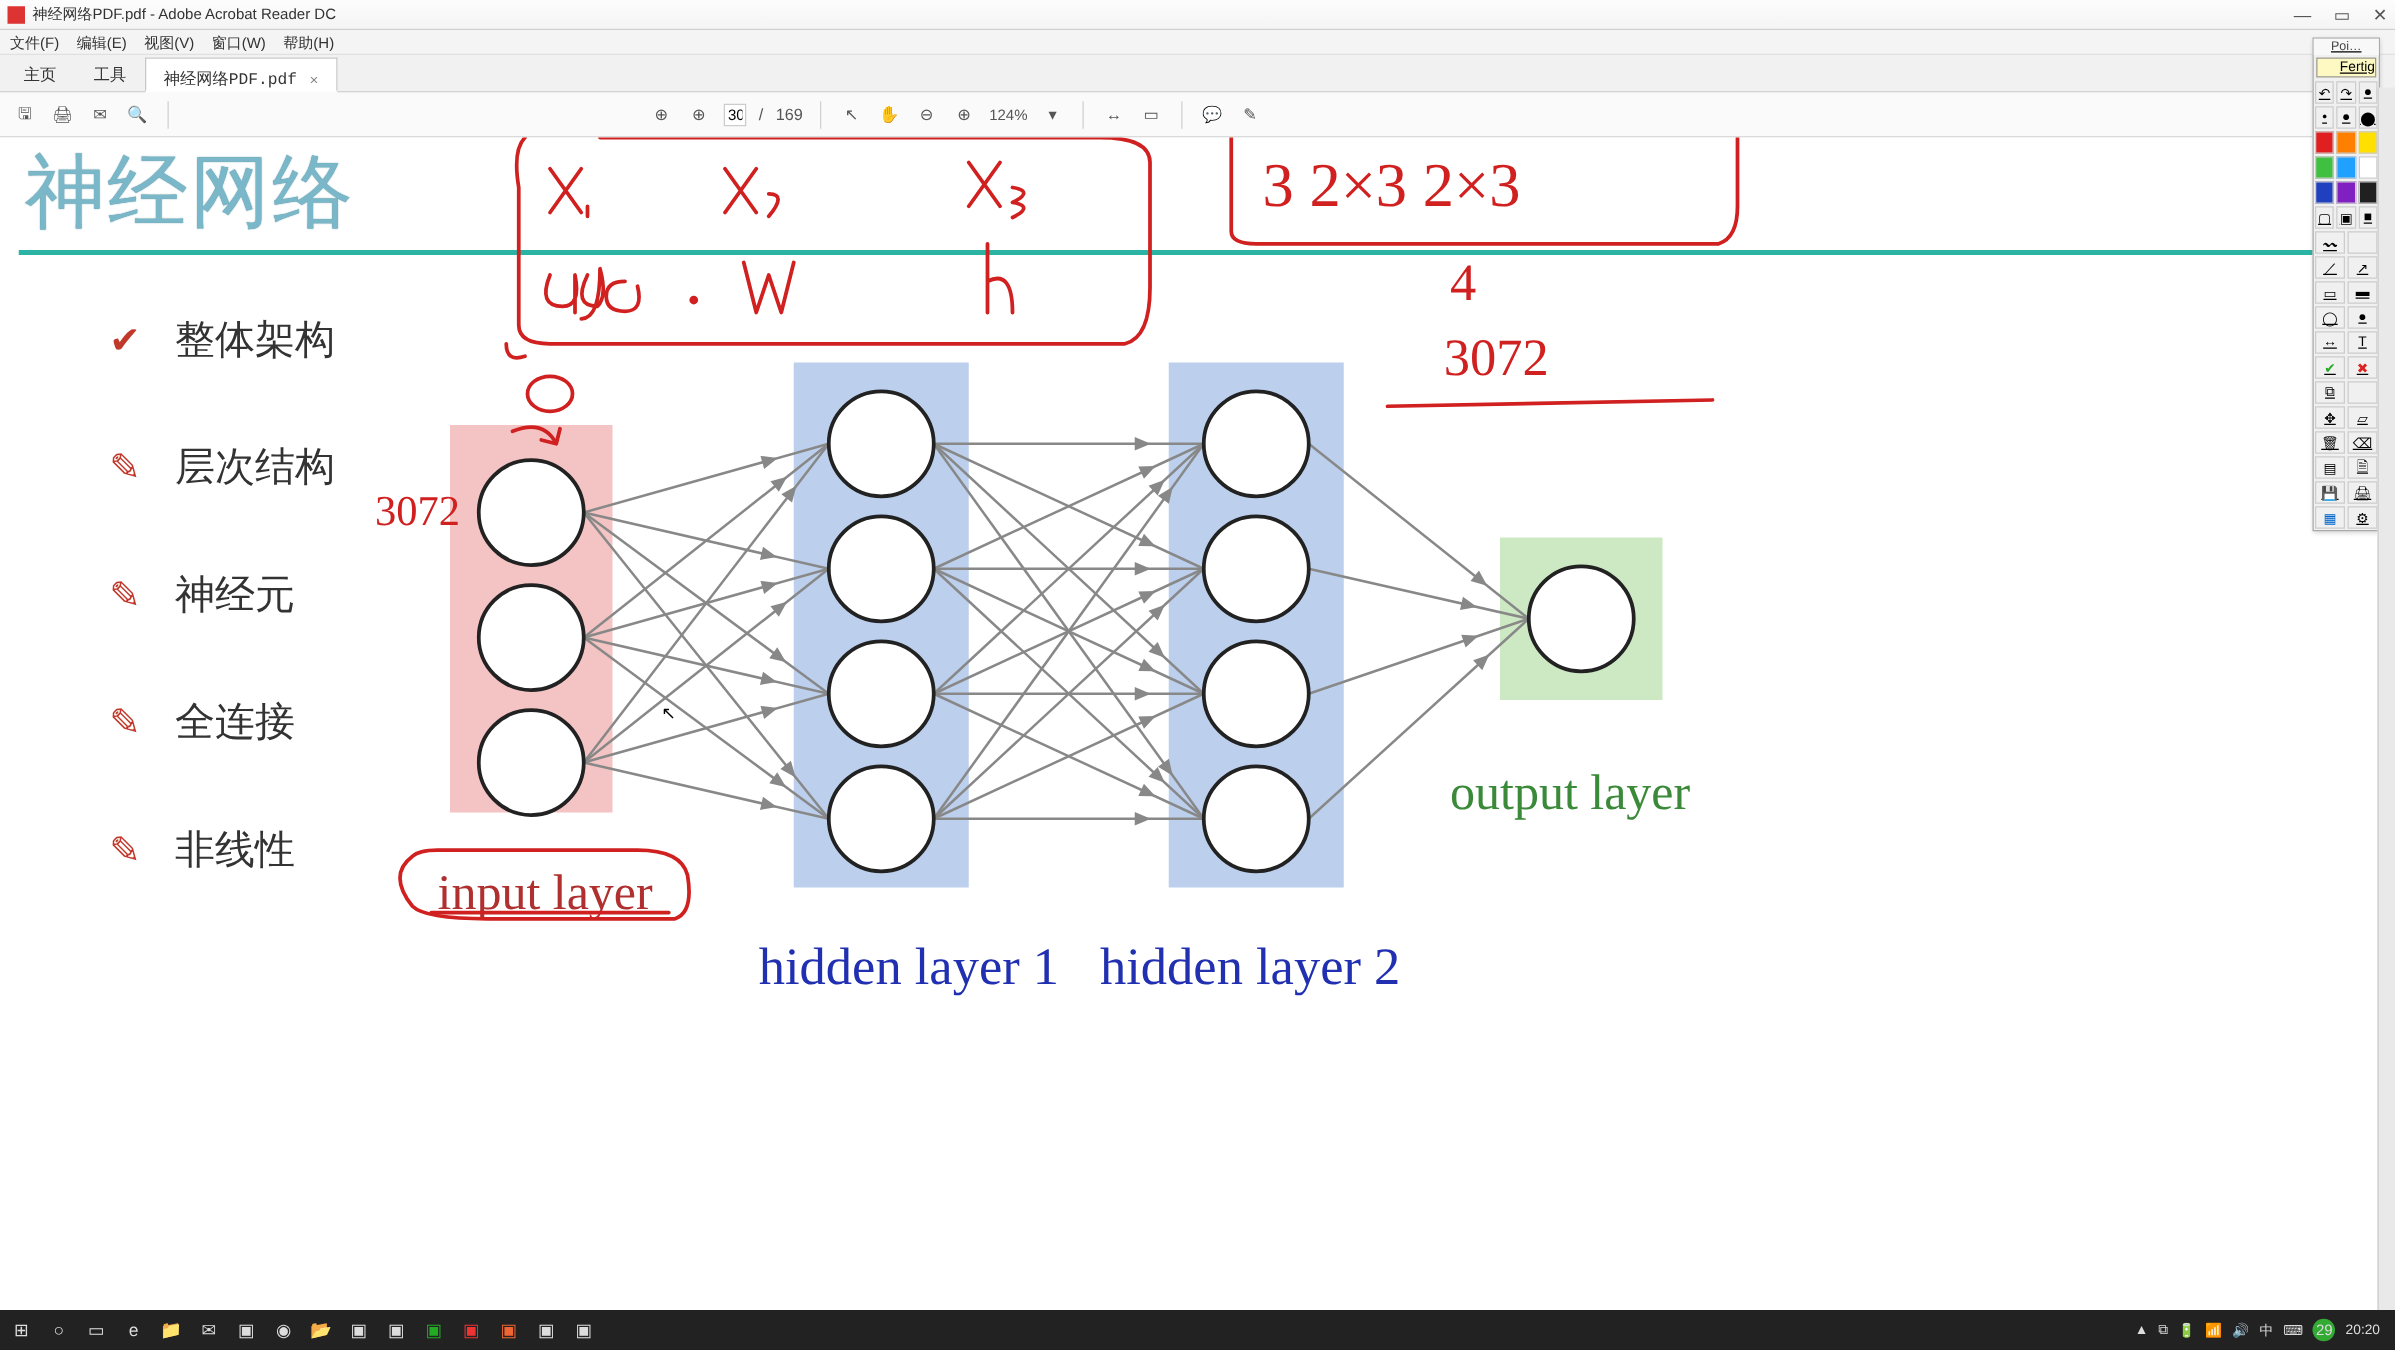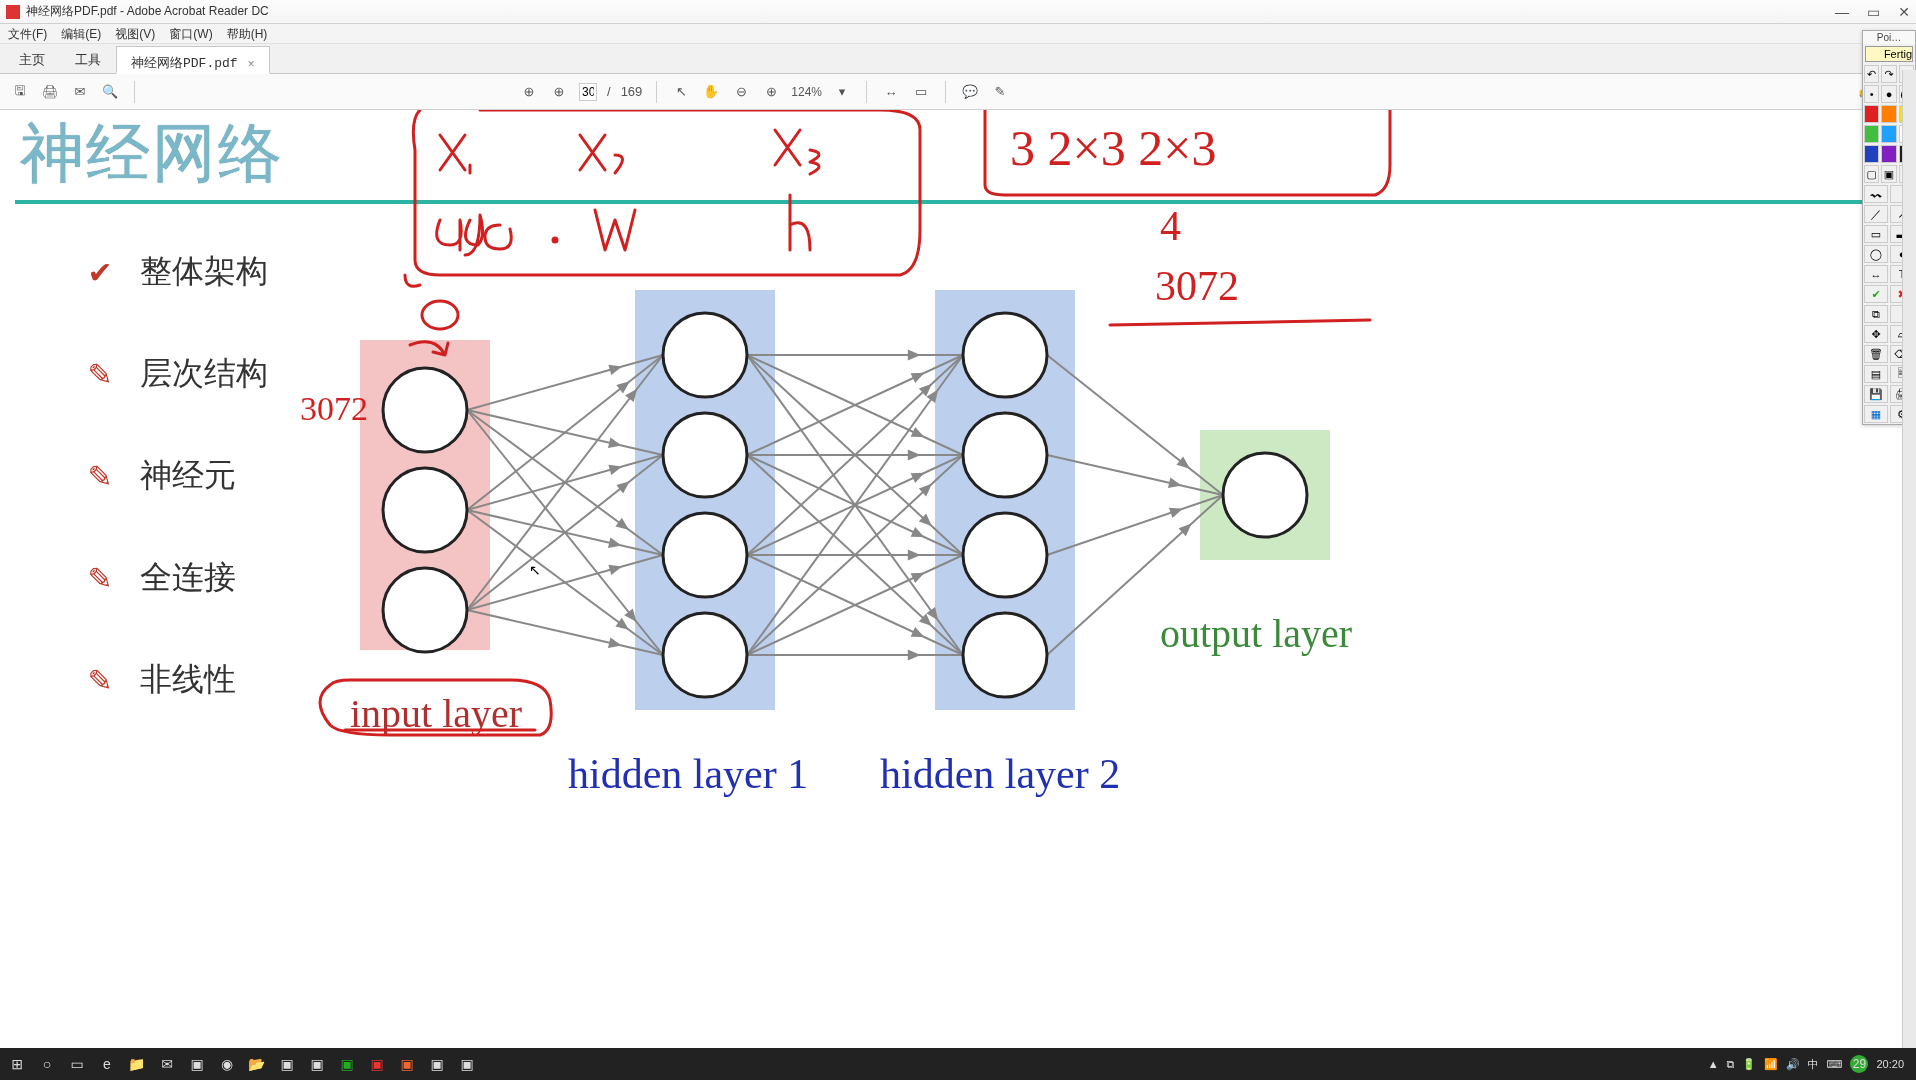--- a/index.html
+++ b/index.html
@@ -25,27 +25,27 @@
   .doc { position:absolute; inset:0; }
   .heading { position:absolute; top:0; left:20px; font-size:64px; color:#7ab8c9; font-weight:300; letter-spacing:2px;
              text-shadow: 0 0 1px #3a7a8a; font-family:"SimHei","Microsoft YaHei"; }
   .hrule { position:absolute; top:90px; left:15px; right:50px; height:4px; background:#2bb3a3; }
   .bullets { position:absolute; top:140px; left:80px; font-size:32px; color:#333; }
   .bullets .row { display:flex; align-items:center; gap:20px; margin-bottom:58px;}
   .bullets .row .glyph { color:#c0392b; font-size:30px; width:40px; text-align:center;}
   .nn-svg { position:absolute; top:170px; left:350px; }
   .layer-label { position:absolute; font-family: Georgia, "Times New Roman", serif; }
   .lbl-input  { top:580px; left:350px; color:#b03030; font-size:40px; }
-  .lbl-h1     { top:640px; left:568px; color:#2030b0; font-size:42px; }
+  .lbl-h1     { top:640px; left:607px; color:#2030b0; font-size:42px; }
   .lbl-h2     { top:640px; left:880px; color:#2030b0; font-size:42px; }
   .lbl-out    { top:500px; left:1160px; color:#3a8a3a; font-size:40px; }
   
   .anno { position:absolute; inset:0; pointer-events:none; }
   
-  .pofix { position:absolute; top:30px; right:0; width:54px; background:#f0f0f0; border:1px solid #aaa; box-shadow:0 1px 4px rgba(0,0,0,.2);}
+  .pofix { position:absolute; top:30px; right:12px; width:54px; background:#f0f0f0; border:1px solid #aaa; box-shadow:0 1px 4px rgba(0,0,0,.2);text-decoration:underline;}
   .pofix .title { font-size:10px; text-align:center; padding:1px 0; color:#444; background:#f8f8f8; }
   .pofix .fertig { background:#fef9c3; border:1px solid #999; margin:2px; font-size:11px; text-align:right; padding:1px 0;}
   .pofix .row { display:flex; }
   .pofix .cell { flex:1; height:18px; border:1px solid #ccc; margin:1px; display:flex; align-items:center; justify-content:center; font-size:11px;}
   .swatch { height:16px; }
   
   .os-strip { position:absolute; top:70px; right:0; width:14px; bottom:32px; background:#e9e9e9; border-left:1px solid #ccc;}
   
   .taskbar { position:absolute; bottom:0; left:0; right:0; height:32px; background:#222; display:flex; align-items:center; padding:0 4px; gap:4px;}
   .taskbar .tico { width:26px; height:26px; display:flex; align-items:center; justify-content:center; color:#ddd; font-size:14px;}

